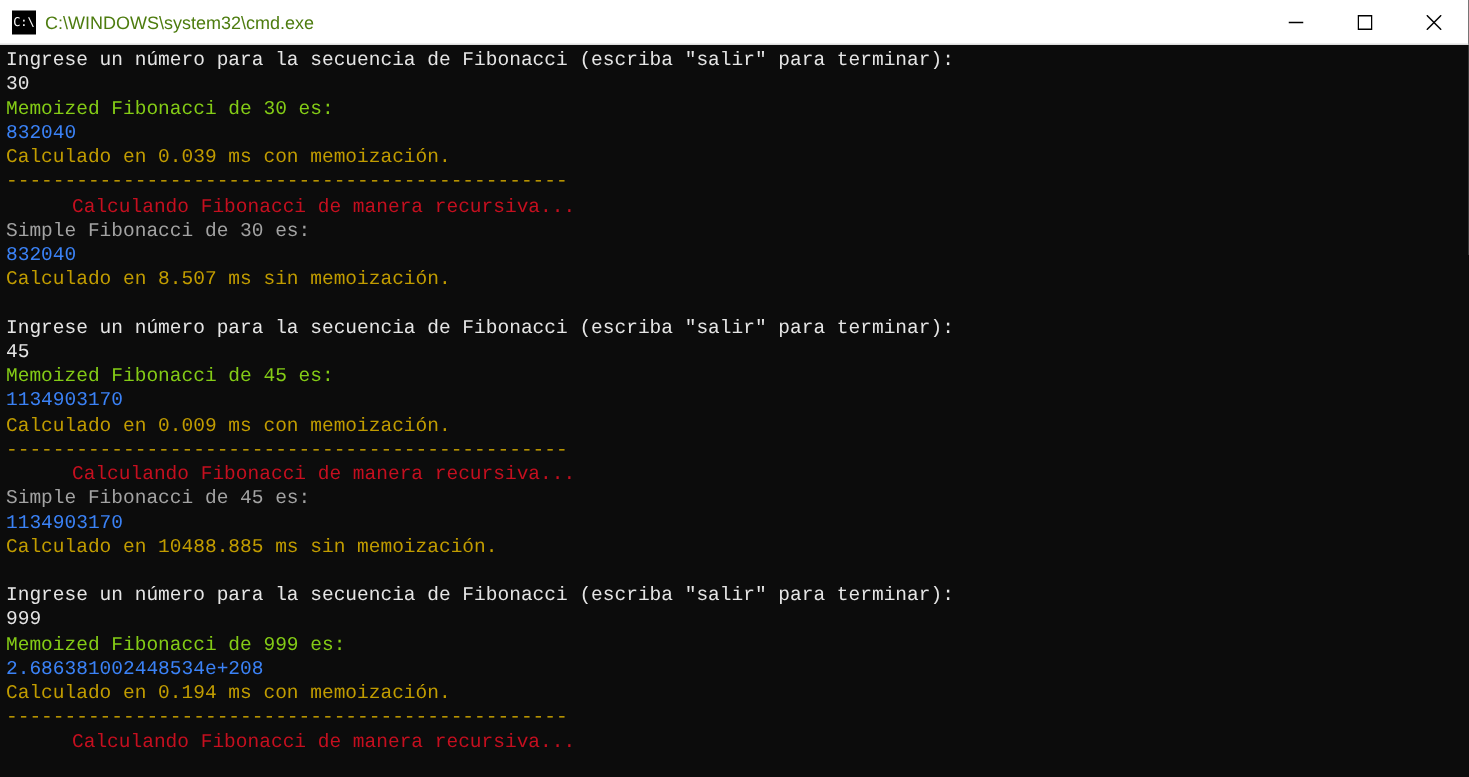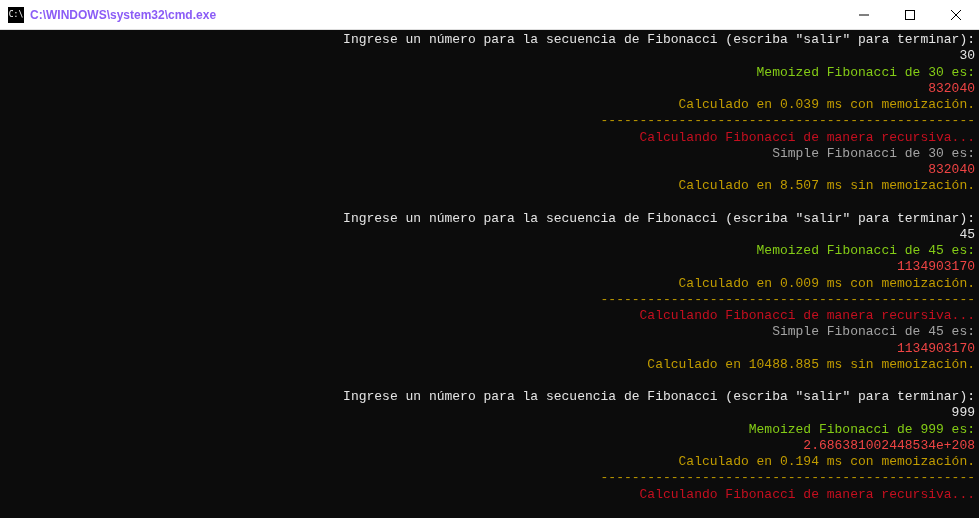--- a/index.html
+++ b/index.html
@@ -37,23 +37,22 @@
     }
     .title-icon-inner {
       color: #fff;
       font-size: 8px;
       font-family: monospace;
       line-height: 1;
     }
     .title-text {
       font-family: 'Segoe UI', Tahoma, sans-serif;
       font-size: 12px;
-      color: #8b5cf6;
+      color: #4d7c0f;
       flex: 1;
-      font-weight: bold;
     }
     .win-controls {
       display: flex;
       height: 100%;
     }
     .win-btn {
       width: 46px;
       height: 100%;
       display: flex;
       align-items: center;
@@ -66,26 +65,26 @@
     .win-btn svg { width: 10px; height: 10px; }
     .terminal {
       flex: 1;
       background: #0c0c0c;
       color: #ccc;
       padding: 2px 4px;
       line-height: 1.25;
       overflow: hidden;
       white-space: pre-wrap;
     }
-    .line { min-height: 16px; text-align: right; }
+    .line { min-height: 16px; }
     .c-white { color: #e5e5e5; }
     .c-green { color: #84cc16; }
-    .c-cyan { color: #ef4444; }
+    .c-cyan { color: #3b82f6; }
     .c-yellow { color: #c19c00; font-family: Liberation Mono, monospace; }
-    .c-red { color: #c50f1f; }
+    .c-red { color: #c50f1f; margin-left: 44px; }
     .c-blue { color: #a3a3a3; }
   </style>
 </head>
 <body>
 
 <div class="window">
   <div class="titlebar">
     <span class="title-icon">
       <span class="title-icon-inner">C:\</span>
     </span>

